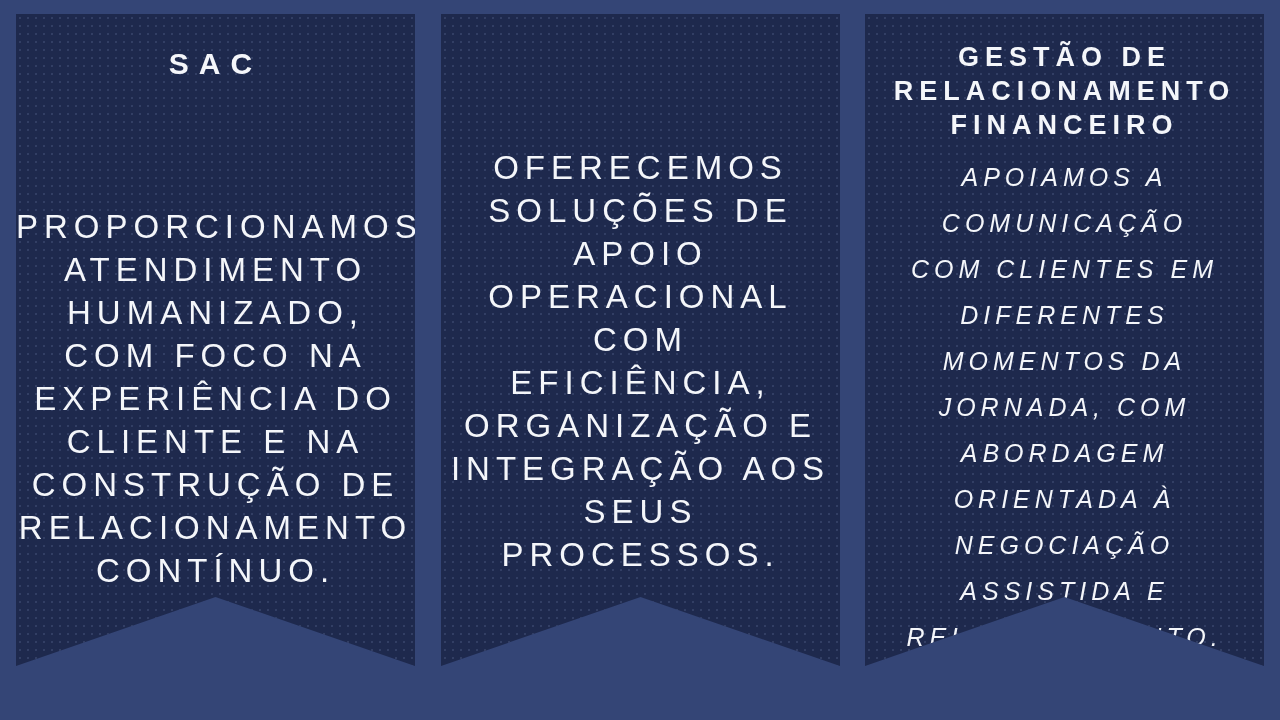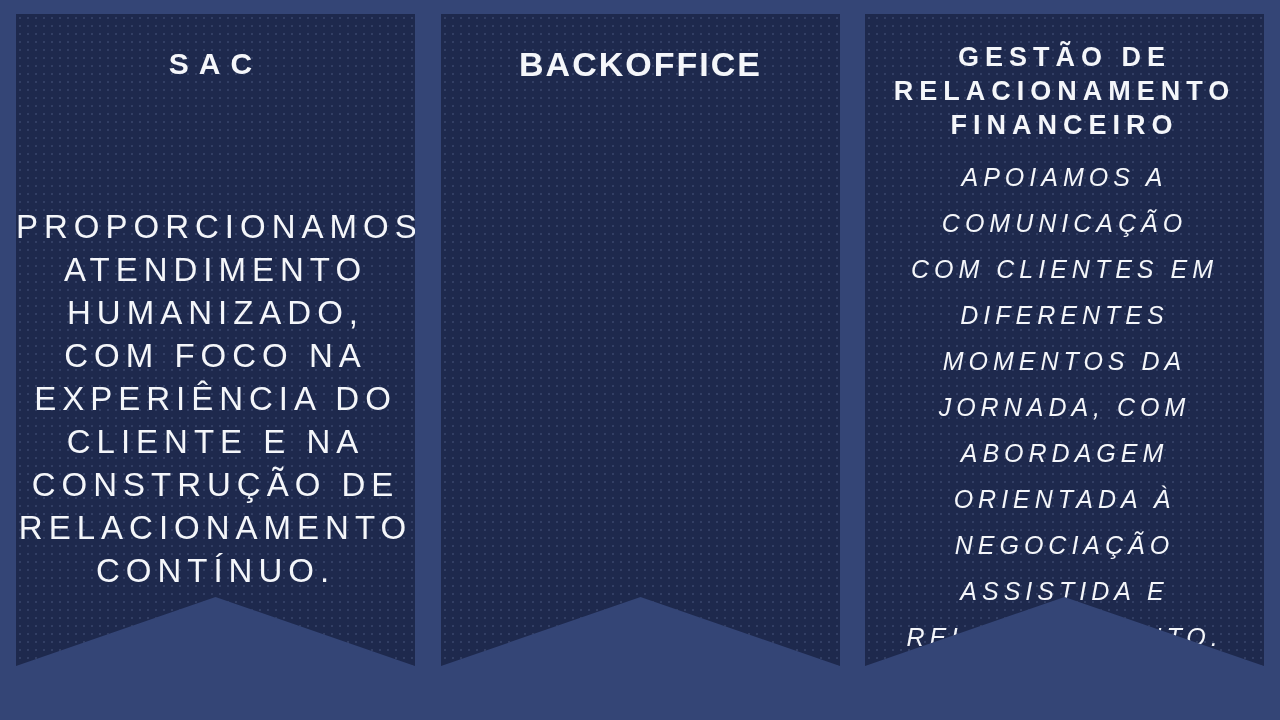--- a/index.html
+++ b/index.html
@@ -82,21 +82,28 @@
 HUMANIZADO,
 COM FOCO NA
 EXPERIÊNCIA DO
 CLIENTE E NA
 CONSTRUÇÃO DE
 RELACIONAMENTO
 CONTÍNUO.</p>
   </section>
 
   <section class="banner banner-2">
-    <h2 class="title">BACKOFFICE</h2>
+    <p class="body-text">OFERECEMOS
+SOLUÇÕES DE
+APOIO
+OPERACIONAL COM
+EFICIÊNCIA,
+ORGANIZAÇÃO E
+INTEGRAÇÃO AOS
+SEUS PROCESSOS.</p>
   </section>
 
   <section class="banner banner-3">
     <h2 class="title">GESTÃO DE
 RELACIONAMENTO
 FINANCEIRO</h2>
     <p class="body-text">APOIAMOS A
 COMUNICAÇÃO
 COM CLIENTES EM
 DIFERENTES

